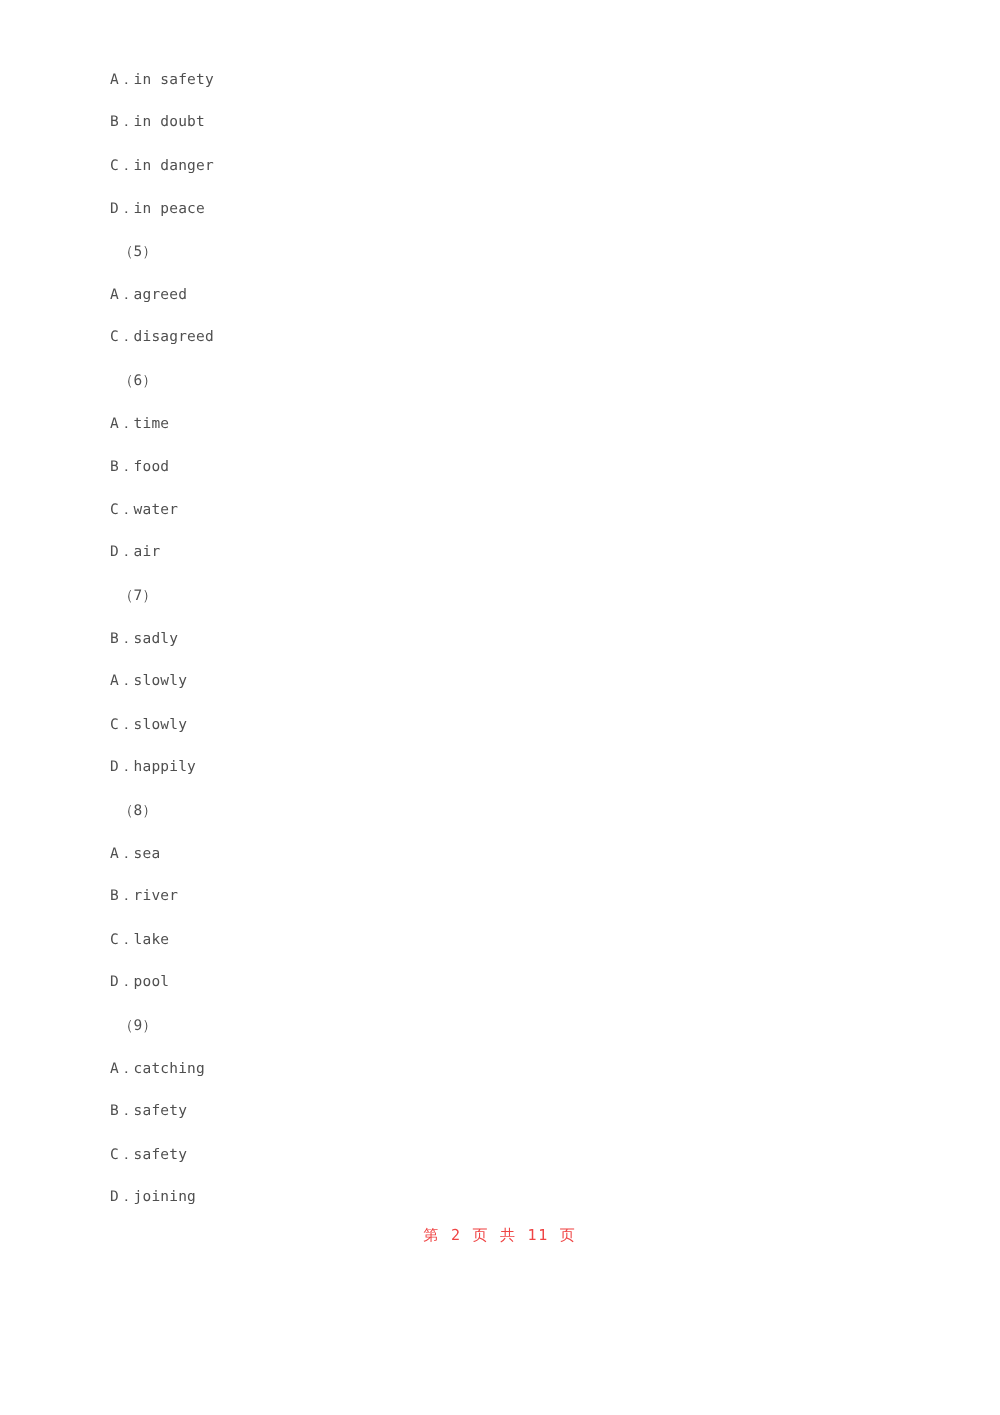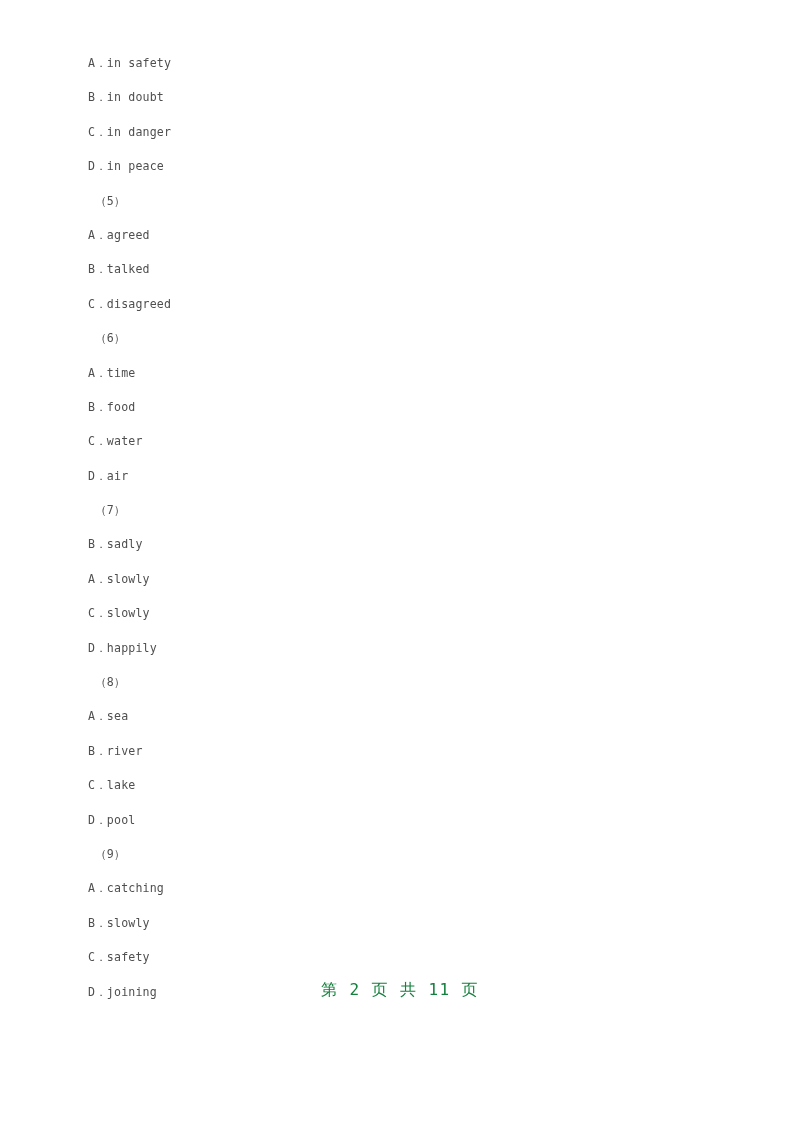--- a/index.html
+++ b/index.html
@@ -39,54 +39,53 @@
   .line.group {
     padding-left: 7px;
     font-size: 11.6px;
   }
   .footer {
     position: absolute;
     left: 0;
     top: 980px;
     width: 800px;
     text-align: center;
-    font-size: 16px;
-    color: #15803d;
+    font-size: 12px;
+    color: #ef4444;
     letter-spacing: 1.4px;
     white-space: pre;
   }
 </style>
 </head>
 <body>
 
 <div class="page">
   <div class="content">
       <div class="line option">A．in safety</div>
       <div class="line option">B．in doubt</div>
       <div class="line option">C．in danger</div>
       <div class="line option">D．in peace</div>
       <div class="line group">（5）</div>
       <div class="line option">A．agreed</div>
-      <div class="line option">B．talked</div>
       <div class="line option">C．disagreed</div>
       <div class="line group">（6）</div>
       <div class="line option">A．time</div>
       <div class="line option">B．food</div>
       <div class="line option">C．water</div>
       <div class="line option">D．air</div>
       <div class="line group">（7）</div>
       <div class="line option">B．sadly</div>
       <div class="line option">A．slowly</div>
       <div class="line option">C．slowly</div>
       <div class="line option">D．happily</div>
       <div class="line group">（8）</div>
       <div class="line option">A．sea</div>
       <div class="line option">B．river</div>
       <div class="line option">C．lake</div>
       <div class="line option">D．pool</div>
       <div class="line group">（9）</div>
       <div class="line option">A．catching</div>
-      <div class="line option">B．slowly</div>
+      <div class="line option">B．safety</div>
       <div class="line option">C．safety</div>
       <div class="line option">D．joining</div>
     </div>
   <div class="footer">第 2 页 共 11 页</div>
 </div>
 
 </body></html>

